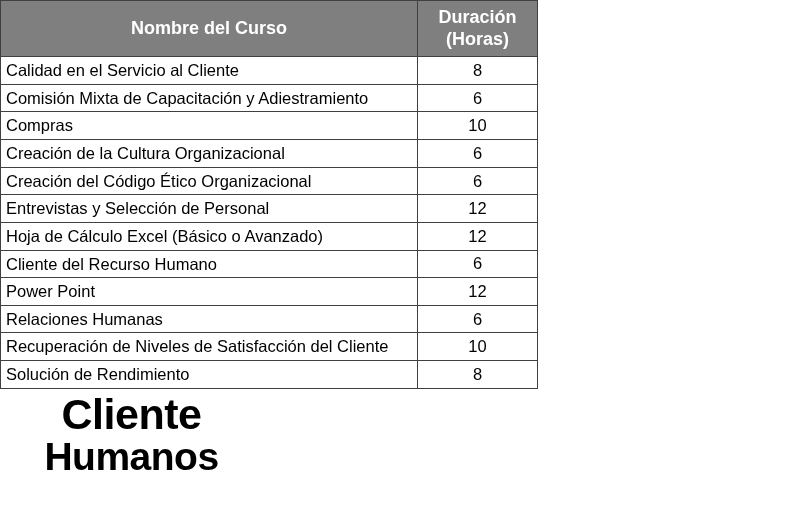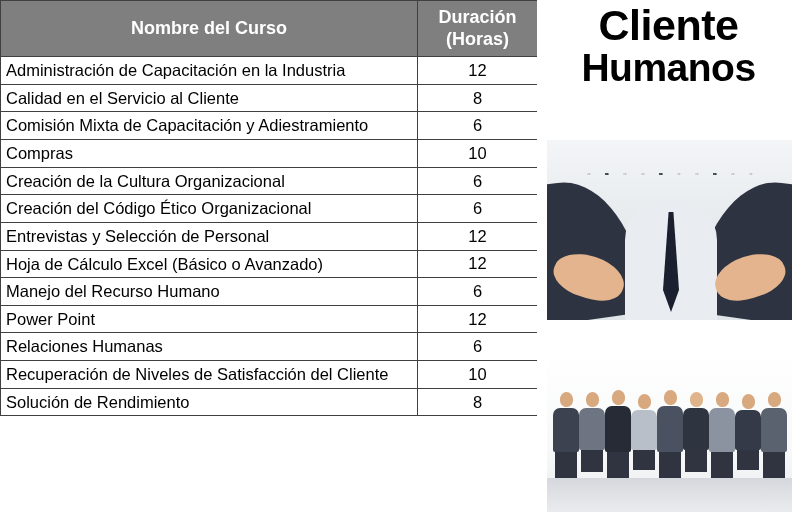--- a/index.html
+++ b/index.html
@@ -11,21 +11,21 @@
     width: 800px;
     height: 526px;
     font-family: "Liberation Sans", sans-serif;
     overflow: hidden;
   }
   .page {
     position: relative;
     width: 800px;
     height: 498px;
     display: flex;
-    flex-direction: row;
+    flex-direction: column;
   }
 
   
   .table-pane {
     width: 537px;
     height: 526px;
     box-sizing: border-box;
     background: #ffffff;
   }
   table.course-table {
@@ -222,24 +222,20 @@
         <tr>
           <th class="col-name">Nombre del Curso</th>
           <th class="col-hours">
             <div>Duración</div>
             <div>(Horas)</div>
           </th>
         </tr>
       </thead>
       <tbody>
         <tr>
-          <td class="name-cell">Administración de Capacitación en la Industria</td>
-          <td class="hours-cell">12</td>
-        </tr>
-        <tr>
           <td class="name-cell">Calidad en el Servicio al Cliente</td>
           <td class="hours-cell">8</td>
         </tr>
         <tr>
           <td class="name-cell">Comisión Mixta de Capacitación y Adiestramiento</td>
           <td class="hours-cell">6</td>
         </tr>
         <tr>
           <td class="name-cell">Compras</td>
           <td class="hours-cell">10</td>
@@ -254,21 +250,21 @@
         </tr>
         <tr>
           <td class="name-cell">Entrevistas y Selección de Personal</td>
           <td class="hours-cell">12</td>
         </tr>
         <tr>
           <td class="name-cell">Hoja de Cálculo Excel  (Básico o Avanzado)</td>
           <td class="hours-cell">12</td>
         </tr>
         <tr>
-          <td class="name-cell">Manejo del Recurso Humano</td>
+          <td class="name-cell">Cliente del Recurso Humano</td>
           <td class="hours-cell">6</td>
         </tr>
         <tr>
           <td class="name-cell">Power Point</td>
           <td class="hours-cell">12</td>
         </tr>
         <tr>
           <td class="name-cell">Relaciones Humanas</td>
           <td class="hours-cell">6</td>
         </tr>

